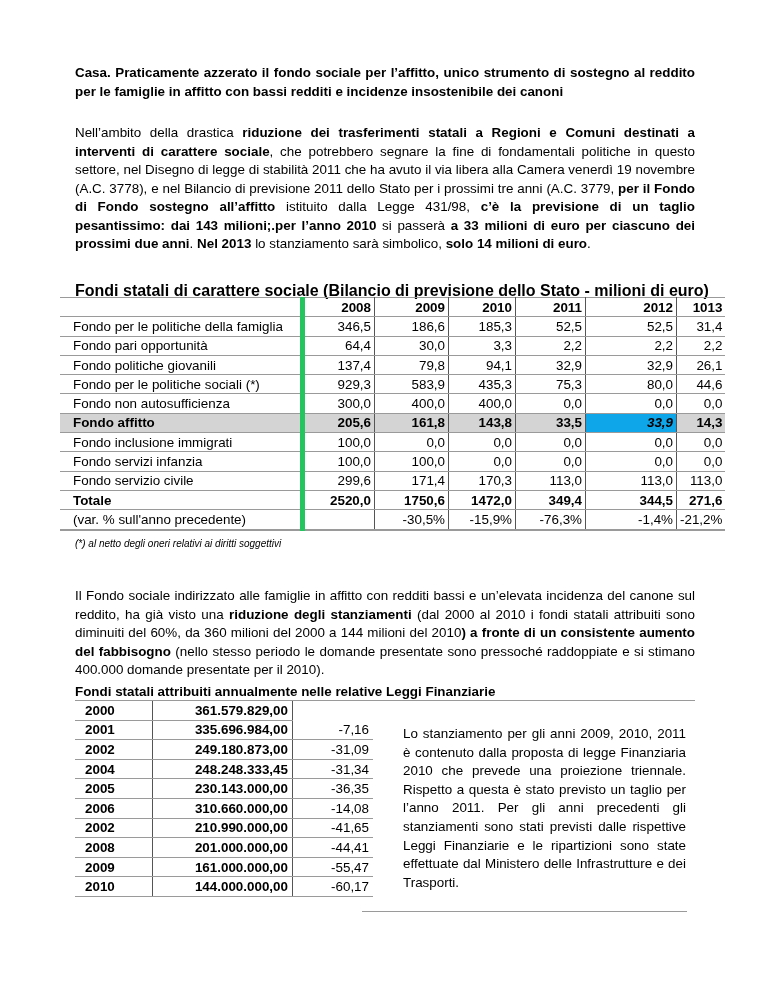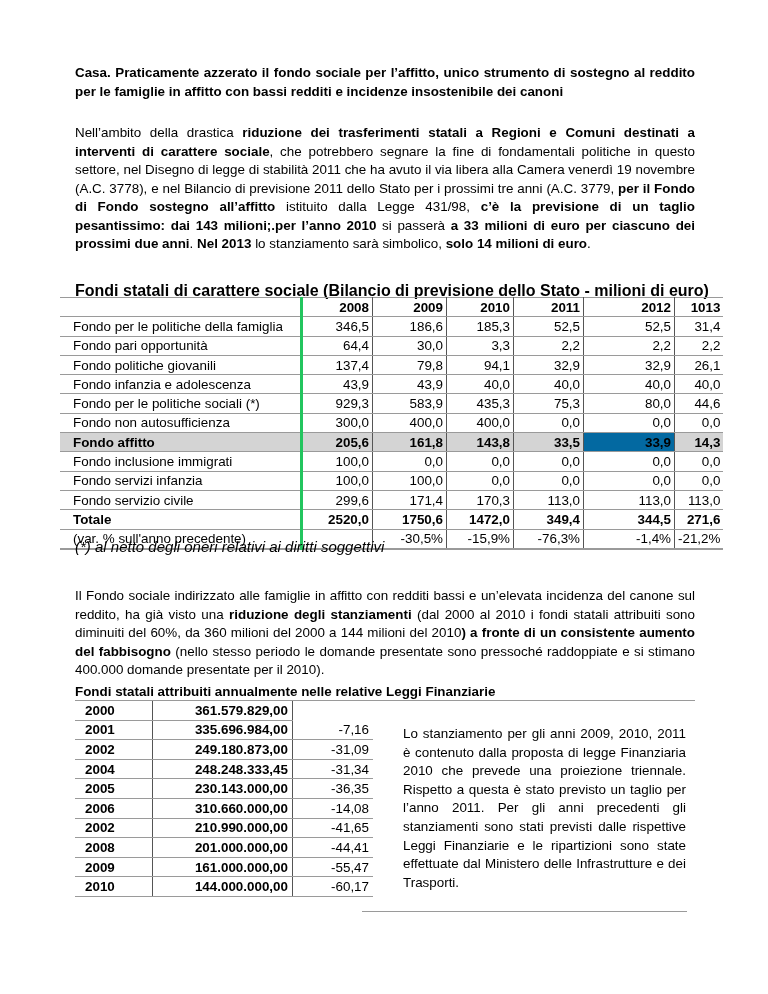--- a/index.html
+++ b/index.html
@@ -8,33 +8,33 @@
   .page { position: absolute; left: 75px; top: 64px; width: 620px; font-size: 13.4px; line-height: 18.5px; }
   .title { font-weight: bold; text-align: justify; margin: 0; }
   .para { text-align: justify; margin: 0; }
   .p1 { margin-top: 23px; }
   b { font-weight: bold; }
 
   .t1-caption { position: absolute; left: 75px; top: 282px; font-weight: bold; font-size: 16px; }
   table.t1 { position: absolute; left: 60px; top: 297px; border-collapse: collapse; font-size: 13.4px; }
   table.t1 td { padding: 0 3px; height: 18.3px; line-height: 17px; white-space: nowrap;
                 border-bottom: 1.5px solid #9a9a9a; }
-  table.t1 td.lbl { width: 224px; text-align: left; padding-left: 13px; border-right: 3px solid #22c55e; }
+  table.t1 td.lbl { width: 224px; text-align: left; padding-left: 13px; border-right: 5px solid #22c55e; }
   table.t1 td.num { text-align: right; border-right: 1px solid #555; }
   table.t1 td.c0 { width: 63px; }
   table.t1 td.c1 { width: 67px; }
   table.t1 td.c2 { width: 60px; }
   table.t1 td.c3 { width: 63px; }
   table.t1 td.c4 { width: 84px; }
   table.t1 td.c5 { width: 40px; border-right: none; }
   table.t1 tr.head td { font-weight: bold; border-top: 1.5px solid #9a9a9a; }
   table.t1 tr.hl td { background: #d4d4d4; font-weight: bold; }
   table.t1 tr.total td { font-weight: bold; }
   table.t1 tr.var td { border-bottom: 2px solid #9a9a9a; }
-  .footnote { position: absolute; left: 75px; top: 538px; font-style: italic; font-size: 15px; }
+  .footnote { position: absolute; left: 75px; top: 538px; font-style: italic; font-size: 10px; }
 
   .p2 { position: absolute; left: 75px; top: 574px; width: 620px; font-size: 13.4px; line-height: 18.5px; text-align: justify; }
 
   .t2-caption { position: absolute; left: 75px; top: 684px; font-weight: bold; font-size: 13.4px; }
   .t2-topline { position: absolute; left: 75px; top: 700px; width: 620px; height: 0; border-top: 1.5px solid #9a9a9a; }
   table.t2 { position: absolute; left: 75px; top: 701px; border-collapse: collapse; font-size: 13.4px; }
   table.t2 td { height: 18.6px; line-height: 17px; padding: 0 4px; border-bottom: 1.5px solid #9a9a9a; white-space: nowrap; }
   table.t2 td.yr { width: 63px; font-weight: bold; border-right: 1px solid #555; padding-left: 10px; }
   table.t2 td.amt { width: 131px; font-weight: bold; text-align: right; border-right: 1px solid #555; }
   table.t2 td.pct { width: 72px; text-align: right; }
@@ -83,29 +83,20 @@
       <tr>
         <td class="lbl">Fondo politiche giovanili</td>
         <td class="num c0">137,4</td>
         <td class="num c1">79,8</td>
         <td class="num c2">94,1</td>
         <td class="num c3">32,9</td>
         <td class="num c4">32,9</td>
         <td class="num c5">26,1</td>
       </tr>
       <tr>
-        <td class="lbl">Fondo infanzia e adolescenza</td>
-        <td class="num c0">43,9</td>
-        <td class="num c1">43,9</td>
-        <td class="num c2">40,0</td>
-        <td class="num c3">40,0</td>
-        <td class="num c4">40,0</td>
-        <td class="num c5">40,0</td>
-      </tr>
-      <tr>
         <td class="lbl">Fondo per le politiche sociali (*)</td>
         <td class="num c0">929,3</td>
         <td class="num c1">583,9</td>
         <td class="num c2">435,3</td>
         <td class="num c3">75,3</td>
         <td class="num c4">80,0</td>
         <td class="num c5">44,6</td>
       </tr>
       <tr>
         <td class="lbl">Fondo non autosufficienza</td>
@@ -115,21 +106,21 @@
         <td class="num c3">0,0</td>
         <td class="num c4">0,0</td>
         <td class="num c5">0,0</td>
       </tr>
       <tr class="hl">
         <td class="lbl" style="background: rgb(212, 212, 212);">Fondo affitto</td>
         <td class="num c0" style="background: rgb(212, 212, 212);">205,6</td>
         <td class="num c1" style="background: rgb(212, 212, 212);">161,8</td>
         <td class="num c2" style="background: rgb(212, 212, 212);">143,8</td>
         <td class="num c3" style="background: rgb(212, 212, 212);">33,5</td>
-        <td class="num c4" style="background: #0369a1;">33,9</td>
+        <td class="num c4" style="background: #0ea5e9; font-style: italic;">33,9</td>
         <td class="num c5" style="background: rgb(212, 212, 212);">14,3</td>
       </tr>
       <tr>
         <td class="lbl">Fondo inclusione immigrati</td>
         <td class="num c0">100,0</td>
         <td class="num c1">0,0</td>
         <td class="num c2">0,0</td>
         <td class="num c3">0,0</td>
         <td class="num c4">0,0</td>
         <td class="num c5">0,0</td>

